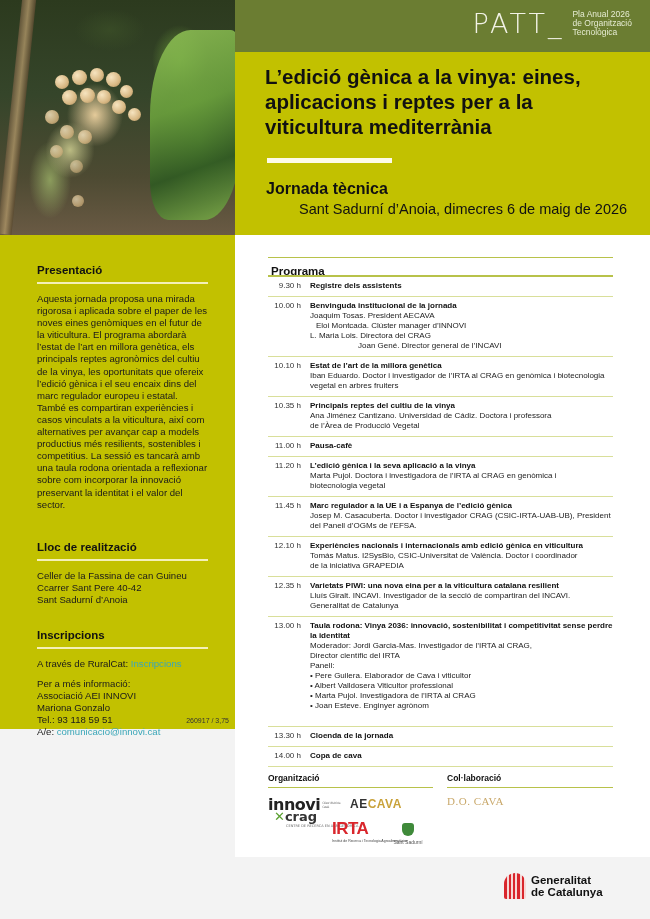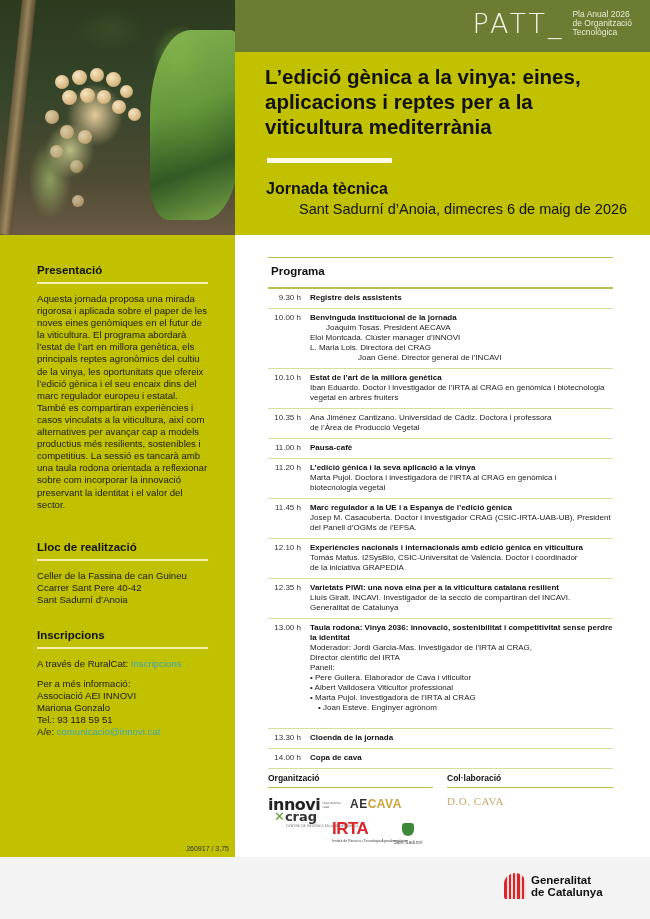--- a/index.html
+++ b/index.html
@@ -58,37 +58,37 @@
   }
   .title-band .subtitle {
     position: absolute; left: 31px; top: 128px; font-weight: bold; font-size: 16px; color: #111;
   }
   .title-band .place-date {
     position: absolute; left: 31px; top: 149px; font-size: 14.5px; color: #111; margin-left: 33px;
   }
 
   
   .left-col {
-    position: absolute; left: 0; top: 235px; width: 235px; height: 622px;
+    position: absolute; left: 0; top: 235px; width: 235px; height: 494px;
     background: #c2c100;
   }
   .lsec { position: absolute; left: 37px; width: 171px; }
   .lsec h3 { font-size: 11.5px; font-weight: bold; color: #111; margin-bottom: 6px; }
   .lsec .hr { height: 2px; background: #f4f0b8; margin-bottom: 9px; }
   .lsec p { font-size: 9.6px; line-height: 12.1px; color: #1a1a1a; }
   .lsec .link { color: #3aa6b8; }
   .print-ref { position: absolute; right: 6px; bottom: 5px; font-size: 7px; color: #333; }
 
   
   .right-col {
     position: absolute; left: 235px; top: 235px; width: 415px; height: 622px; background: #ffffff;
   }
   .prog-top-rule { position: absolute; left: 33px; top: 22px; width: 345px; height: 1px; background: #b8c24a; }
   .prog-title { position: absolute; left: 36px; top: 30px; font-weight: bold; font-size: 11.5px; color: #111; }
-  .prog-list { position: absolute; left: 33px; top: 52px; width: 345px; }
+  .prog-list { position: absolute; left: 33px; top: 40px; width: 345px; }
   .prog-row {
     display: flex; border-top: 1px solid #d9df9a; padding: 4px 0 5px 0;
   }
   .prog-row.first { border-top: 2px solid #b8c24a; }
   .prog-time { width: 42px; text-align: right; font-size: 8px; color: #333; padding-right: 9px; flex-shrink: 0; line-height: 10px; }
   .prog-body { flex: 1; font-size: 8px; line-height: 10px; color: #222; }
   .prog-body .t { font-weight: bold; color: #111; }
   .prog-end-rule { height: 1px; background: #d9df9a; }
 
   
@@ -207,36 +207,37 @@
       <div class="prog-row first">
         <div class="prog-time">9.30 h</div>
         <div class="prog-body">
           <div class="t">Registre dels assistents</div>
         </div>
       </div>
       <div class="prog-row">
         <div class="prog-time">10.00 h</div>
         <div class="prog-body">
           <div class="t">Benvinguda institucional de la jornada</div>
-          <div style="min-height: 10px; margin-left: 16px;">Joaquim Tosas. President AECAVA</div>
-          <div style="min-height: 10px;">Eloi Montcada. Clúster manager d’INNOVI</div>
+          <div style="min-height: 10px;">Joaquim Tosas. President AECAVA</div>
+          <div style="min-height: 10px; margin-left: 6px;">Eloi Montcada. Clúster manager d’INNOVI</div>
           <div style="min-height: 10px;">L. Maria Lois. Directora del CRAG</div>
           <div style="min-height: 10px; margin-left: 48px;">Joan Gené. Director general de l’INCAVI</div>
         </div>
       </div>
       <div class="prog-row">
         <div class="prog-time">10.10 h</div>
         <div class="prog-body">
           <div class="t">Estat de l’art de la millora genètica</div>
           <div style="min-height: 10px;">Iban Eduardo. Doctor i investigador de l’IRTA al CRAG en genòmica i biotecnologia vegetal en arbres fruiters</div>
         </div>
       </div>
       <div class="prog-row">
         <div class="prog-time">10.35 h</div>
         <div class="prog-body">
+          <div class="t">Principals reptes del cultiu de la vinya</div>
           <div style="min-height: 10px;">Ana Jiménez Cantizano. Universidad de Cádiz. Doctora i professora</div>
           <div style="min-height: 10px;">de l’Àrea de Producció Vegetal</div>
         </div>
       </div>
       <div class="prog-row">
         <div class="prog-time">11.00 h</div>
         <div class="prog-body">
           <div class="t">Pausa-cafè</div>
         </div>
       </div>
@@ -274,21 +275,21 @@
       <div class="prog-row">
         <div class="prog-time">13.00 h</div>
         <div class="prog-body">
           <div class="t">Taula rodona: Vinya 2036: innovació, sostenibilitat i competitivitat sense perdre la identitat</div>
           <div style="min-height: 10px;">Moderador: Jordi Garcia-Mas. Investigador de l’IRTA al CRAG,</div>
           <div style="min-height: 10px;">Director científic del IRTA</div>
           <div style="min-height: 10px;">Panell:</div>
           <div style="min-height: 10px;">• Pere Guilera. Elaborador de Cava i viticultor</div>
           <div style="min-height: 10px;">• Albert Valldosera Viticultor professional</div>
           <div style="min-height: 10px;">• Marta Pujol. Investigadora de l’IRTA al CRAG</div>
-          <div style="min-height: 10px; margin-left: 8px;">• Joan Esteve. Enginyer agrònom</div>
+          <div style="min-height: 10px;">• Joan Esteve. Enginyer agrònom</div>
           <div style="min-height: 10px;"> </div>
         </div>
       </div>
       <div class="prog-row">
         <div class="prog-time">13.30 h</div>
         <div class="prog-body">
           <div class="t">Cloenda de la jornada</div>
         </div>
       </div>
       <div class="prog-row">

